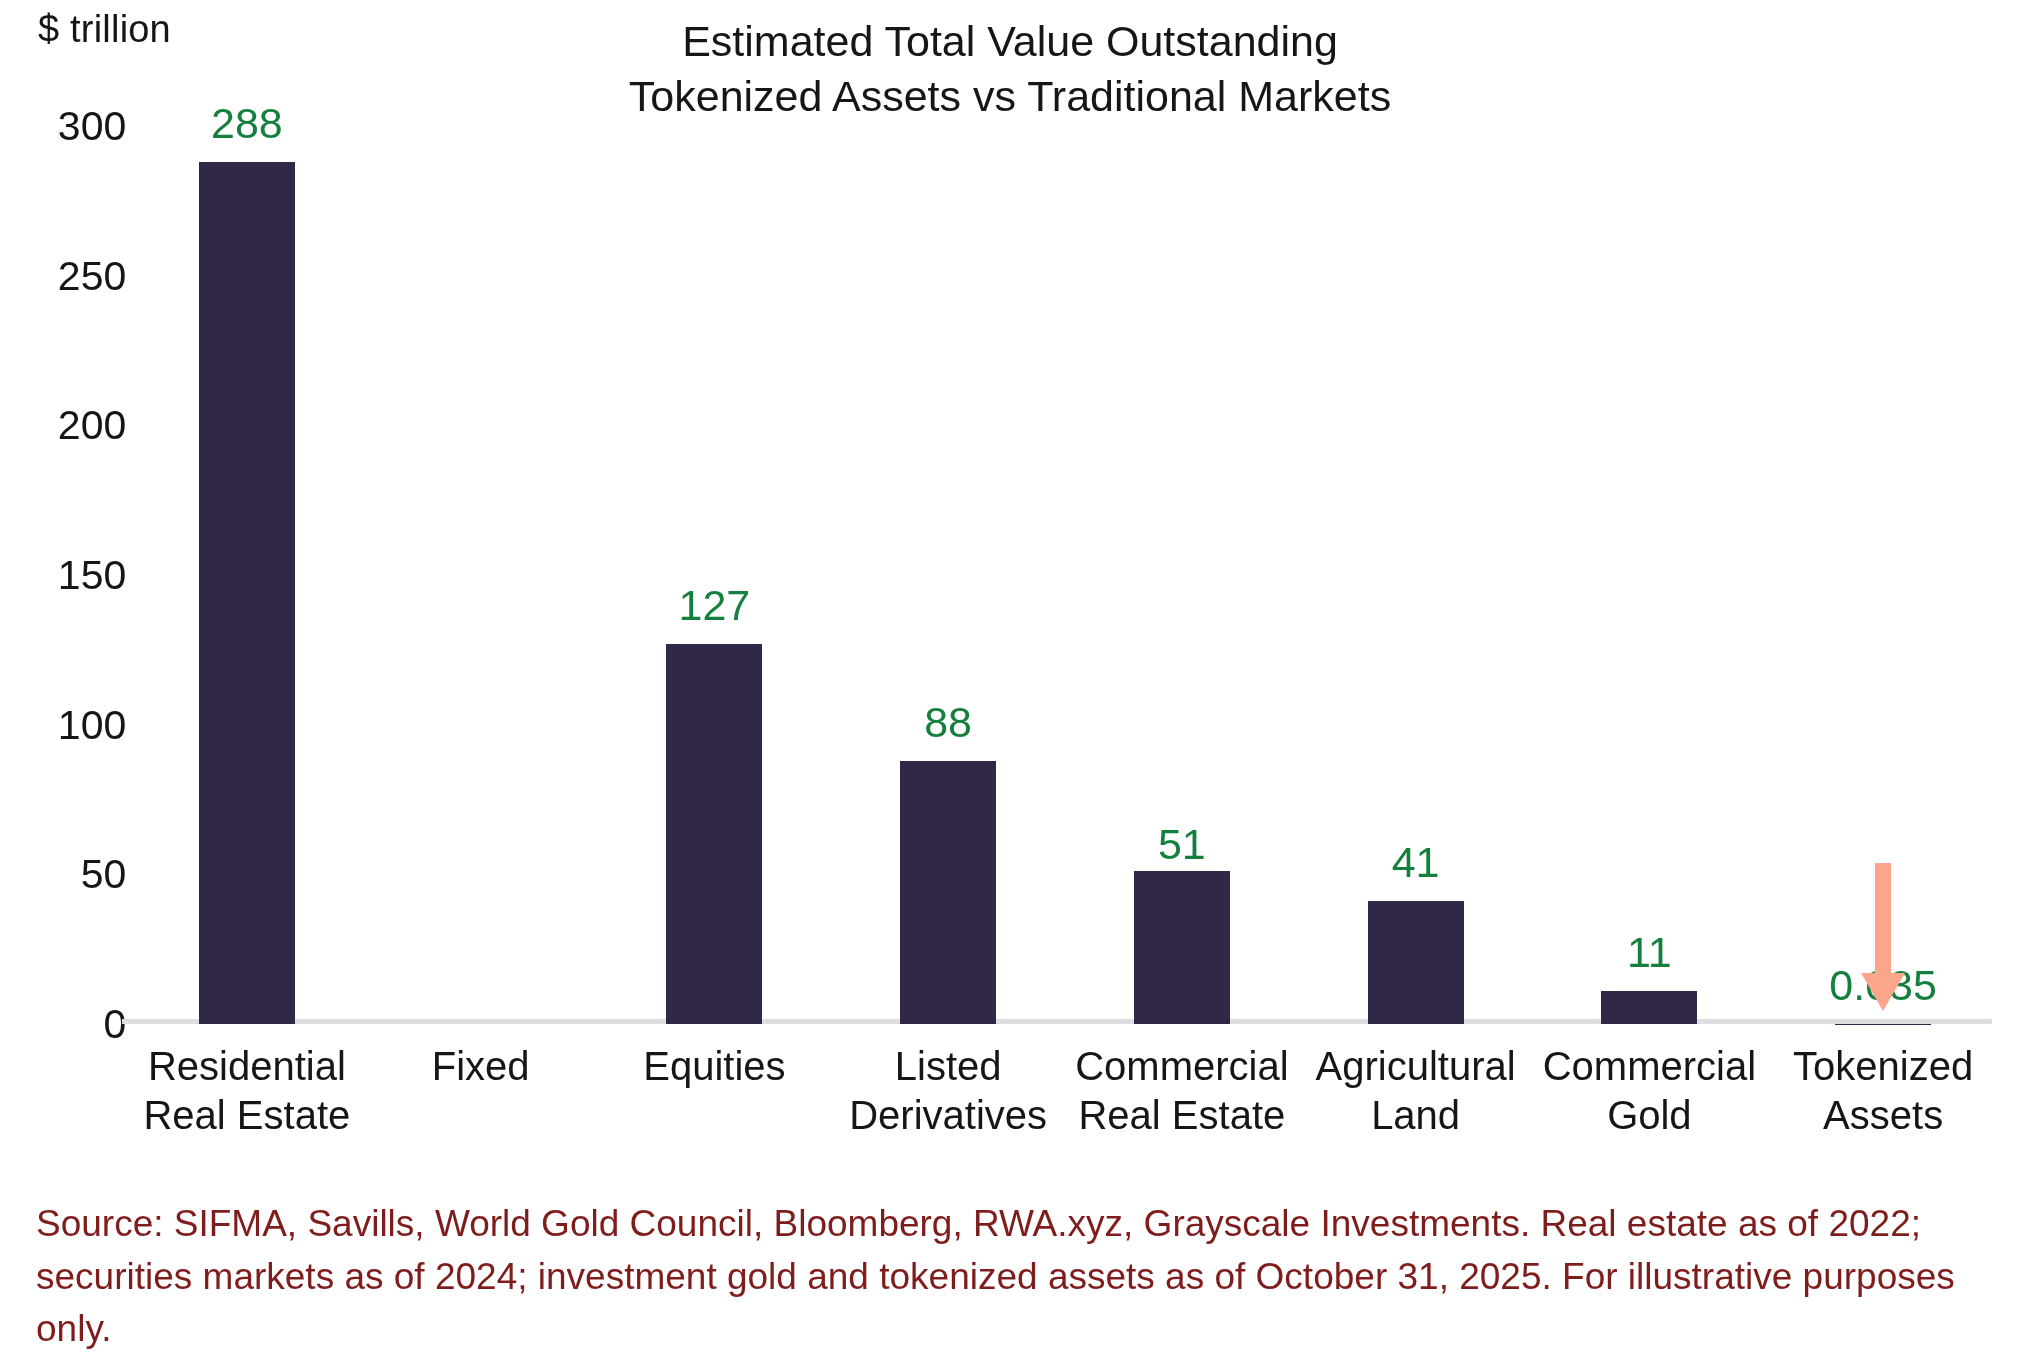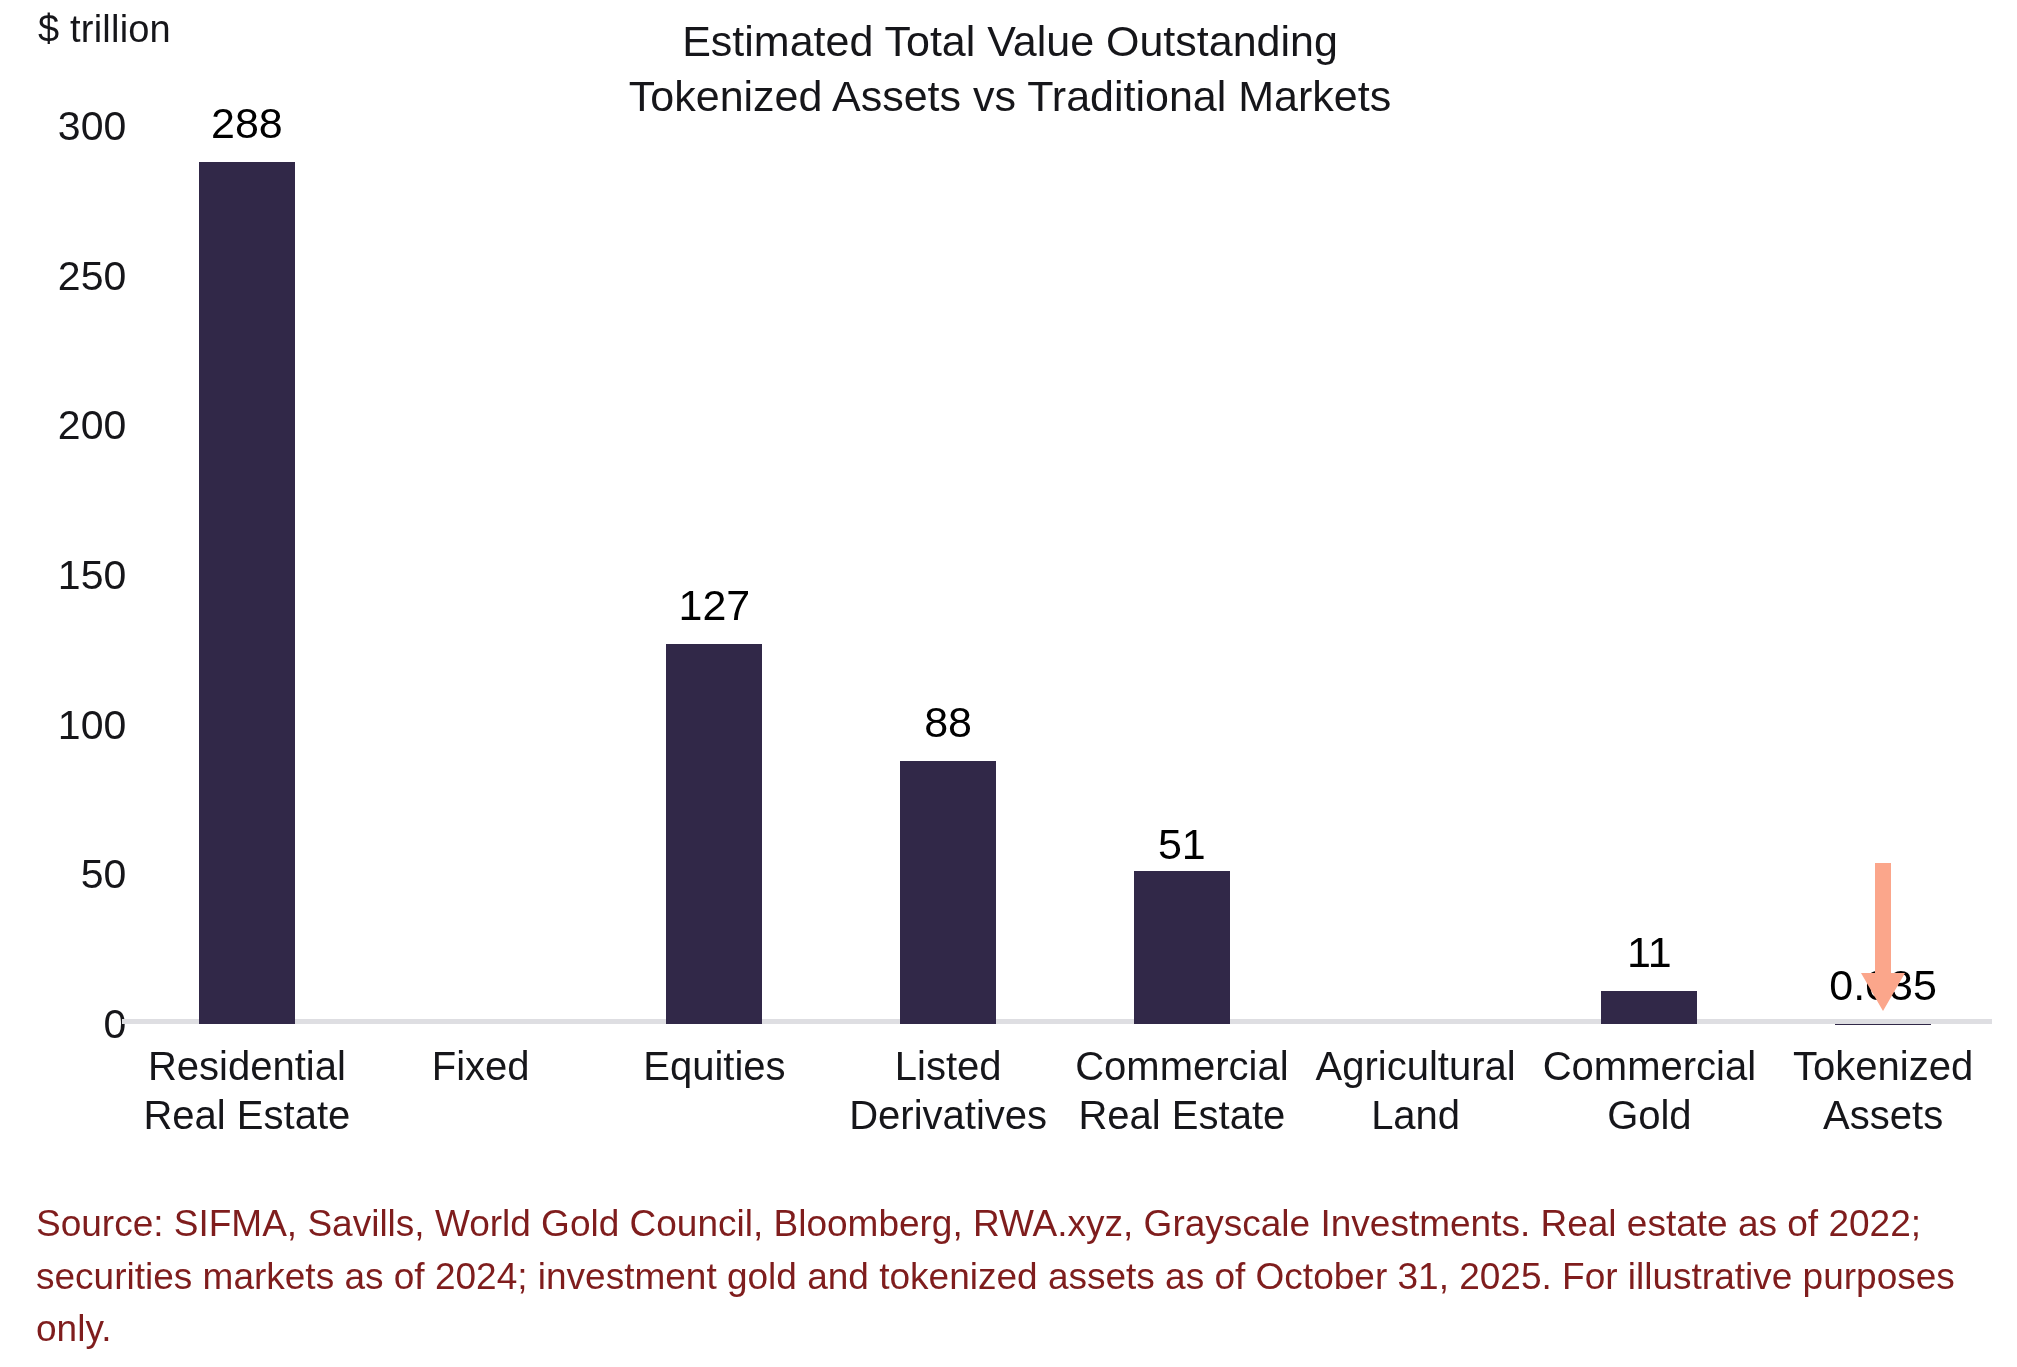--- a/index.html
+++ b/index.html
@@ -97,21 +97,21 @@
     left: 50%;
     transform: translateX(-50%);
     width: 96px;
     background: #312848;
   }
   .bar-value {
     position: absolute;
     left: 50%;
     transform: translateX(-50%);
     font-size: 43px;
-    color: #000000;
+    color: #15803d;
     white-space: nowrap;
     text-align: center;
   }
 
   
   .xlabel {
     position: absolute;
     top: 916px;
     font-size: 40px;
     line-height: 1.22;
@@ -177,20 +177,24 @@
           <div class="bar" style="height: 380.153px; background: rgb(49, 40, 72);"></div>
           <div class="bar-value" style="bottom: 394.153px;">127</div>
         </div>
         <div class="bar-slot" style="left: 701.25px; width: 233.75px;">
           <div class="bar" style="height: 263.413px; background: rgb(49, 40, 72);"></div>
           <div class="bar-value" style="bottom: 277.413px;">88</div>
         </div>
         <div class="bar-slot" style="left: 935px; width: 233.75px;">
           <div class="bar" style="height: 152.66px; background: rgb(49, 40, 72);"></div>
           <div class="bar-value" style="bottom: 155px;">51</div>
+        </div>
+        <div class="bar-slot" style="left: 1168.75px; width: 233.75px;">
+          <div class="bar" style="height: 122.727px; background: rgb(49, 40, 72);"></div>
+          <div class="bar-value" style="bottom: 136.727px;">41</div>
         </div>
         <div class="bar-slot" style="left: 1402.5px; width: 233.75px;">
           <div class="bar" style="height: 32.9267px; background: rgb(49, 40, 72);"></div>
           <div class="bar-value" style="bottom: 46.9267px;">11</div>
         </div>
         <div class="bar-slot" style="left: 1636.25px; width: 233.75px;">
           <div class="bar" style="height: 0.104767px; background: rgb(49, 40, 72);"></div>
           <div class="bar-value" style="bottom: 14.1048px;">0.035</div>
         </div>
       </div>

